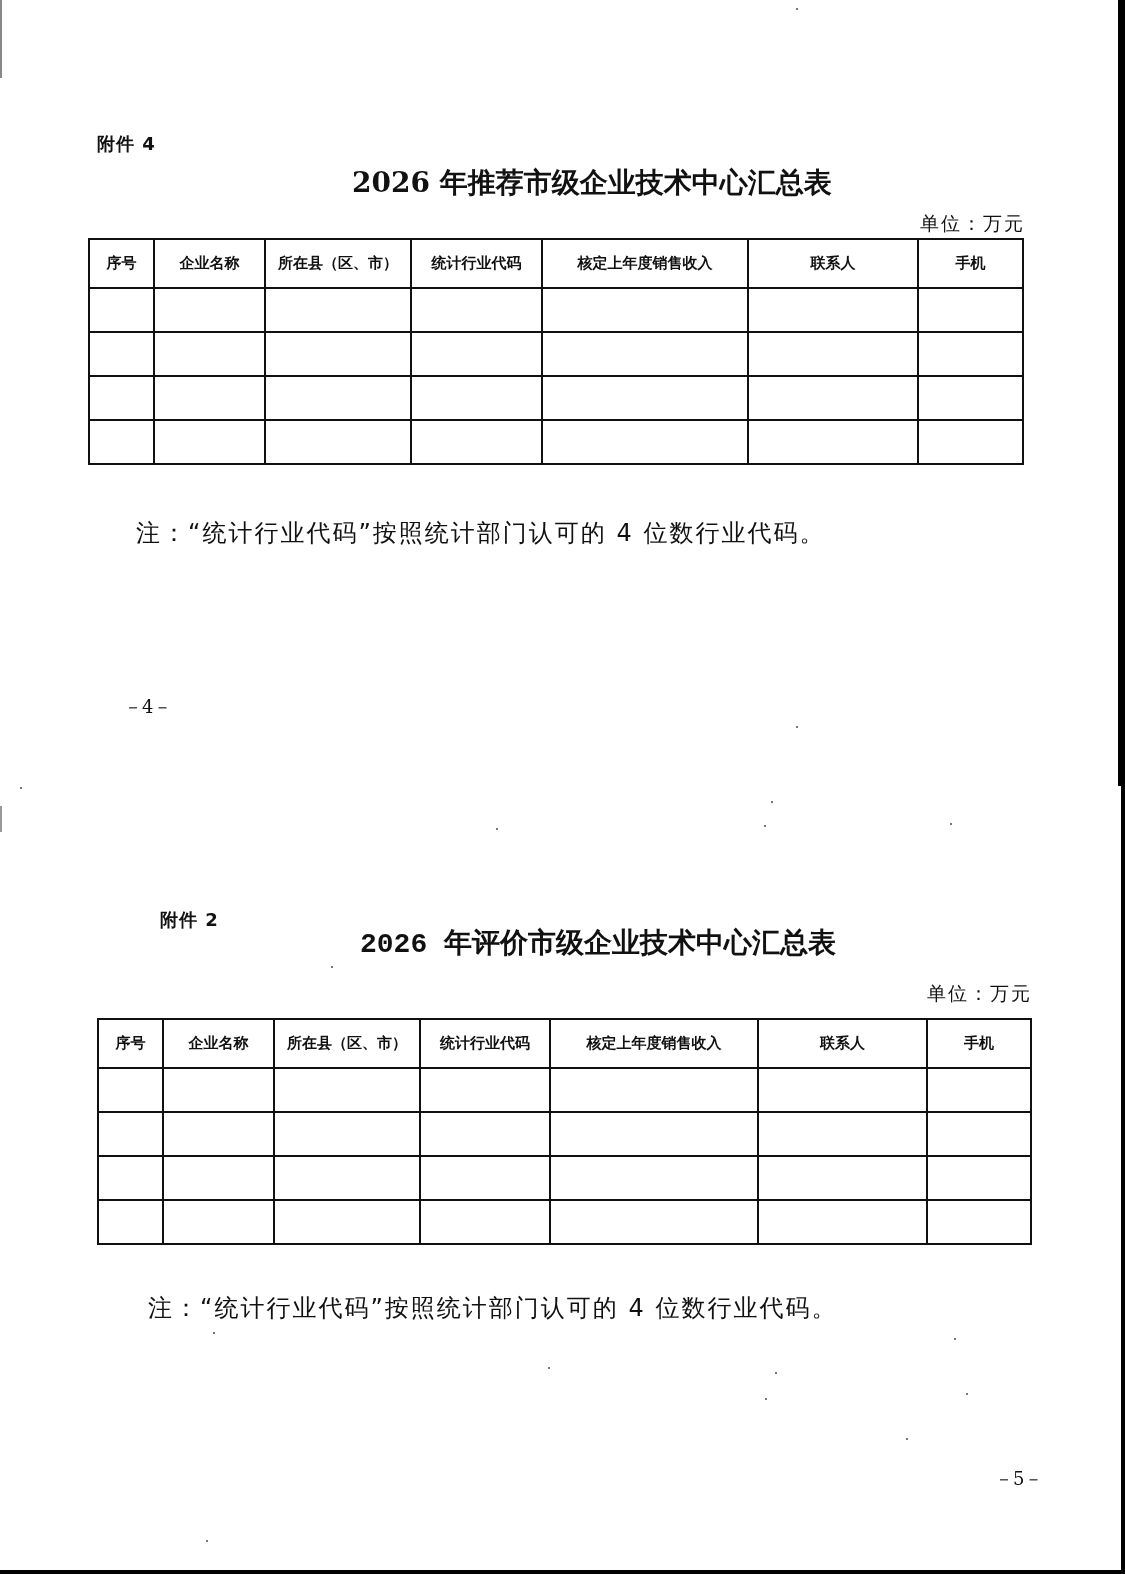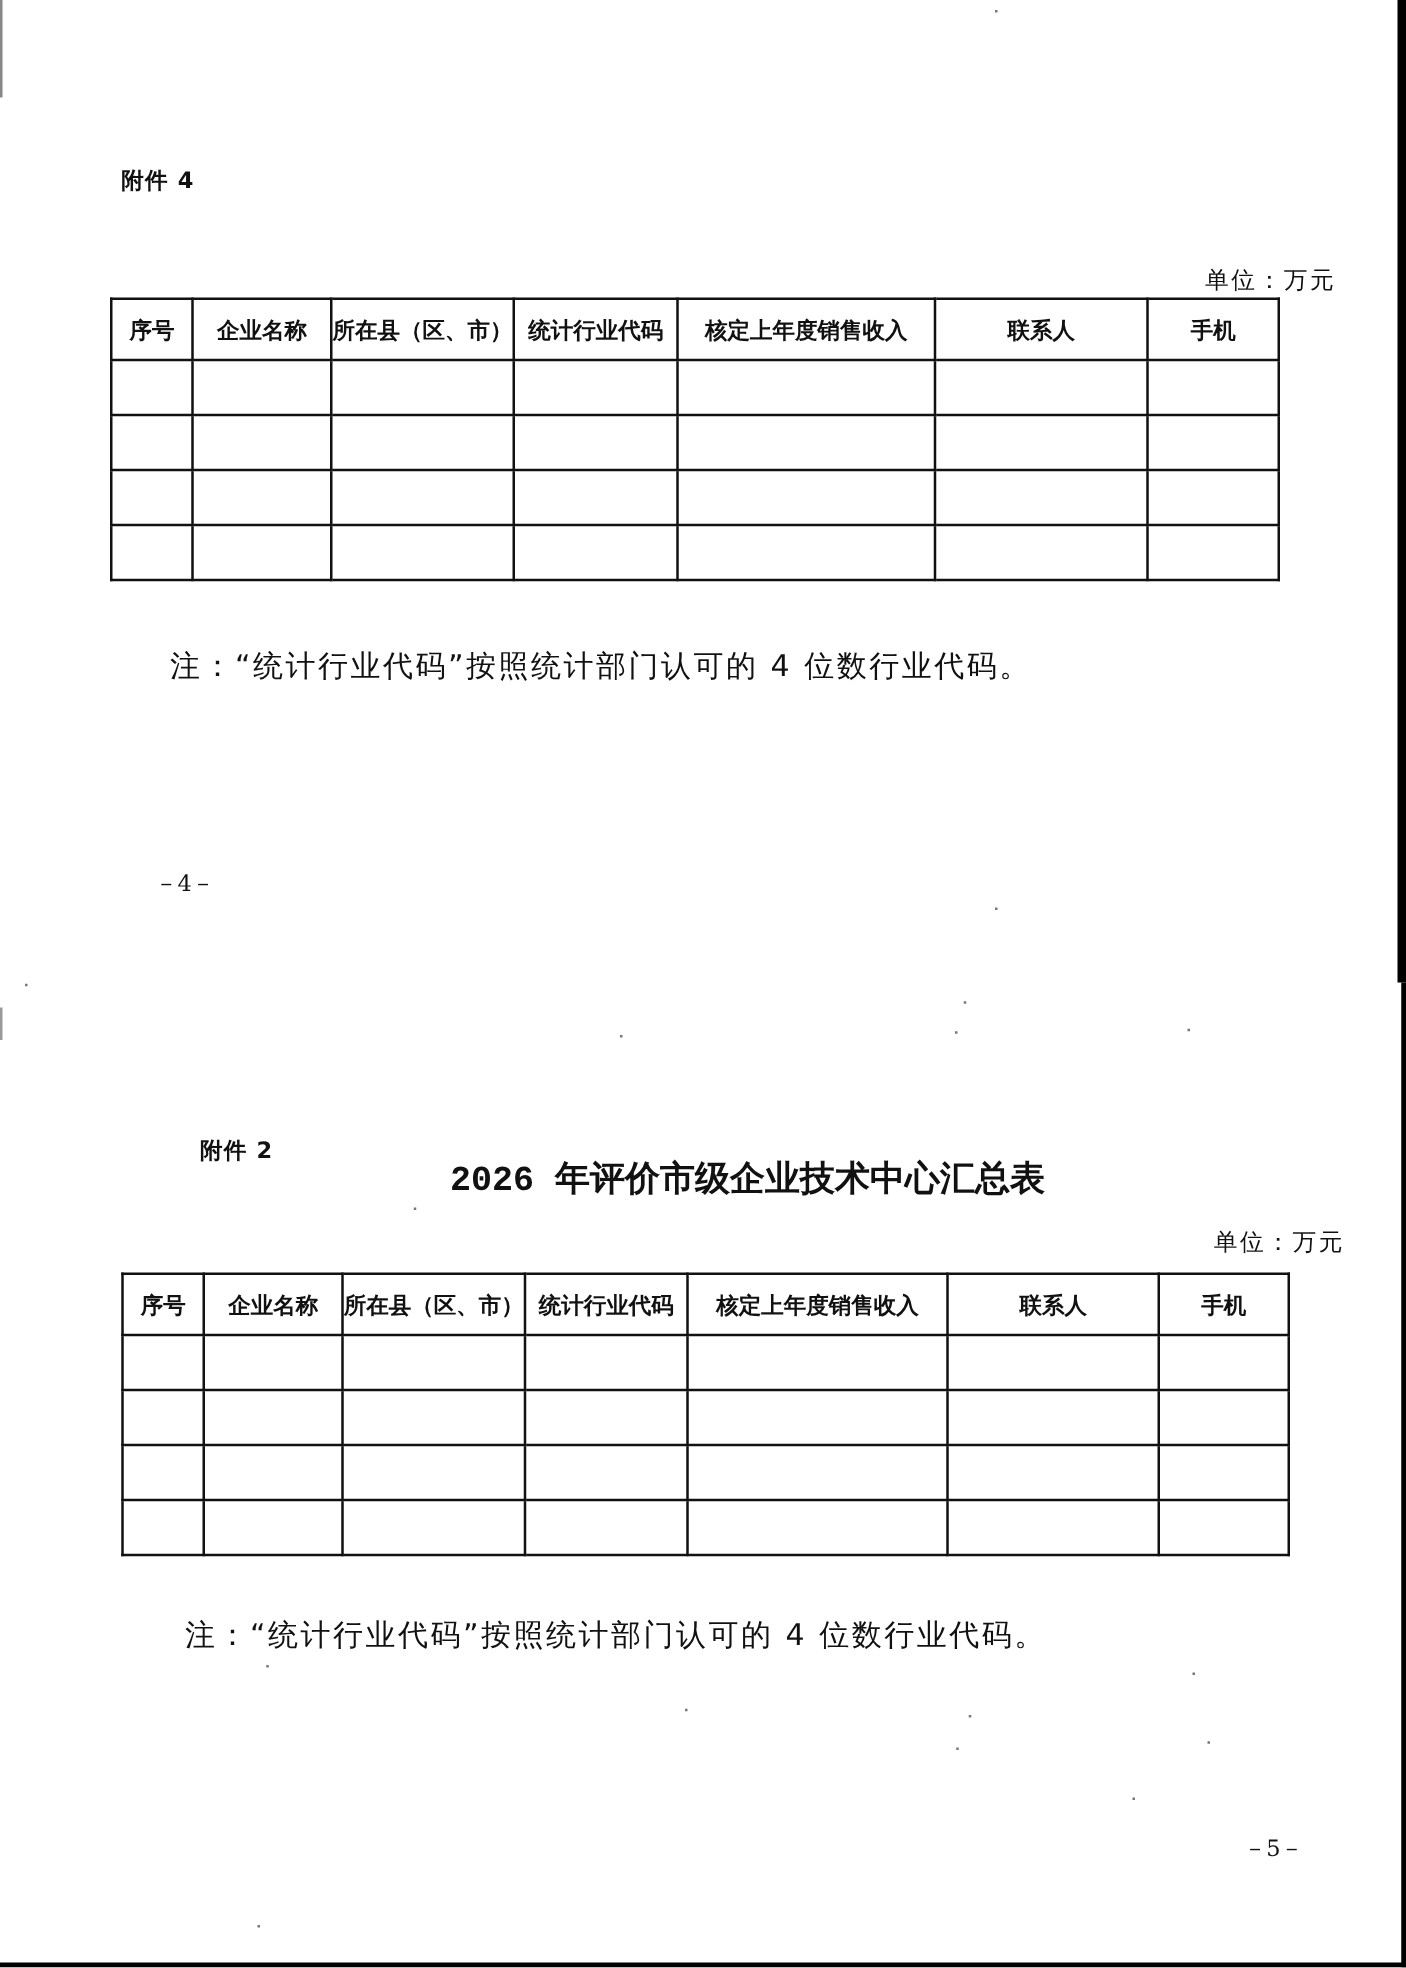--- a/index.html
+++ b/index.html
@@ -9,42 +9,43 @@
   }
   .edge-right-top { position: absolute; left: 1118px; top: 0; width: 7px; height: 786px; background: #000; }
   .edge-right-bot { position: absolute; left: 1121px; top: 786px; width: 4px; height: 788px; background: #000; }
   .edge-left-top { position: absolute; left: 0; top: 0; width: 2px; height: 78px; background: #888; }
   .edge-left-mid { position: absolute; left: 0; top: 806px; width: 2px; height: 26px; background: #999; }
   .edge-bottom { position: absolute; left: 0; top: 1570px; width: 1125px; height: 4px; background: #000; }
 
   .page { position: absolute; left: 0; width: 1125px; }
   .attach-label { position: absolute; font-size: 18px; font-weight: bold; letter-spacing: 1px; }
   .doc-title { position: absolute; font-family: "DejaVu Serif", "Liberation Serif", serif; font-size: 28px; font-weight: bold; letter-spacing: 0px; white-space: nowrap; }
-  .unit-label { position: absolute; font-size: 19px; letter-spacing: 2px; white-space: nowrap; margin-left: 44px; }
+  .unit-label { position: absolute; font-size: 19px; letter-spacing: 2px; white-space: nowrap; }
   .note { position: absolute; font-size: 24px; letter-spacing: 2px; white-space: nowrap; }
   .page-num { position: absolute; font-family: "DejaVu Serif", "Liberation Serif", serif; font-size: 18px; white-space: nowrap; }
 
   table.summary { position: absolute; border-collapse: collapse; table-layout: fixed; }
   table.summary th, table.summary td { border: 2px solid #111; padding: 0; }
-  table.summary th { font-size: 18px; font-weight: bold; text-align: center; white-space: nowrap; height: 47px; }
+  table.summary th { font-size: 15px; font-weight: bold; text-align: center; white-space: nowrap; height: 47px; }
   table.summary td { height: 42px; }
 
   .dot { position: absolute; width: 2px; height: 2px; background: #777; }
 </style>
 </head>
 <body>
 
 <div class="edge-right-top"></div>
 <div class="edge-right-bot"></div>
 <div class="edge-left-top"></div>
 <div class="edge-left-mid"></div>
 <div class="edge-bottom"></div>
 
 <div class="page" style="top:0;height:786px;">
   <div class="attach-label" style="left:97px;top:132px;">附件 4</div>
+  <div class="doc-title" style="left:352px;top:164px;">2026 年推荐市级企业技术中心汇总表</div>
   <div class="unit-label" style="left:920px;top:211px;">单位：万元</div>
 
   <table class="summary" style="left:88px;top:238px;width:934px;">
     <colgroup>
       <col style="width:65px">
         <col style="width:111px">
         <col style="width:146px">
         <col style="width:131px">
         <col style="width:206px">
         <col style="width:170px">

